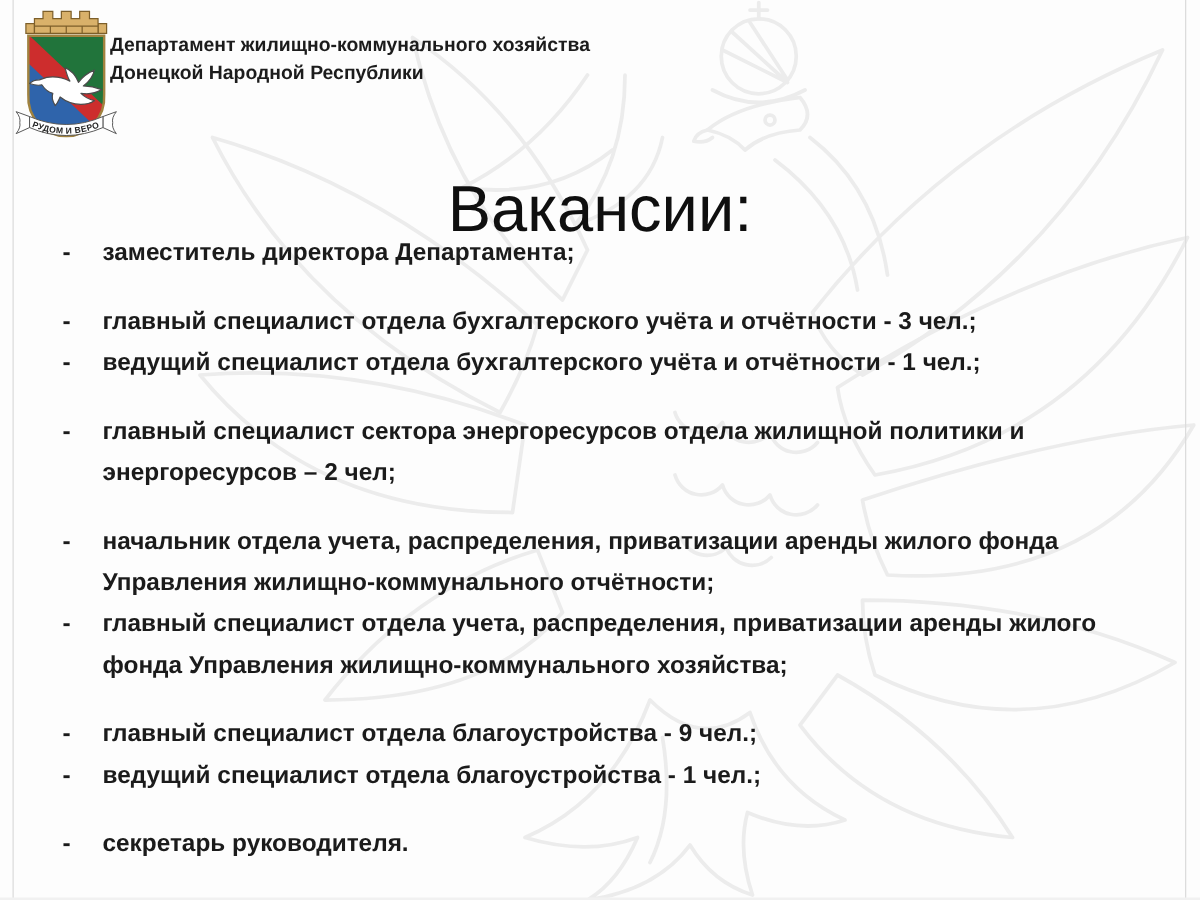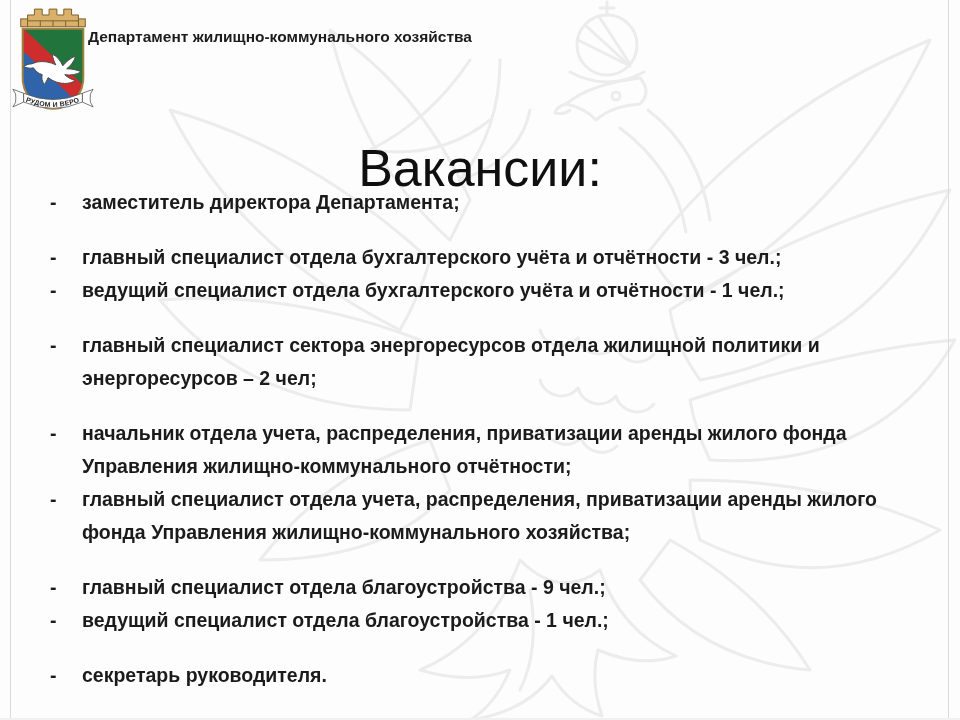--- a/index.html
+++ b/index.html
@@ -110,20 +110,21 @@
       <path d="M76,92 L87,88 Q83,93 84,97 Q83,101 87,106 L76,101 Z" fill="#ffffff"></path>
       <path d="M16,92 Q46,105 76,92 L76,101 Q46,114 16,101 Z" fill="#ffffff"></path>
     </g>
     <text font-size="7" font-weight="700" letter-spacing="0.3" fill="#222222">
       <textPath href="#mottoPath" startOffset="50%" text-anchor="middle">ТРУДОМ И ВЕРОЙ</textPath>
     </text>
   </svg>
 
   <div class="org-block">
     <span class="org-line">Департамент жилищно-коммунального хозяйства</span>
+    <span class="org-line">Донецкой Народной Республики</span>
   </div>
 
   <div class="slide-title">Вакансии:</div>
 
   <div class="vlist">
       <div class="vgroup">
         <div class="vitem">
           <span class="dash">-</span>
           <span class="vtext">заместитель директора Департамента;</span>
         </div>

